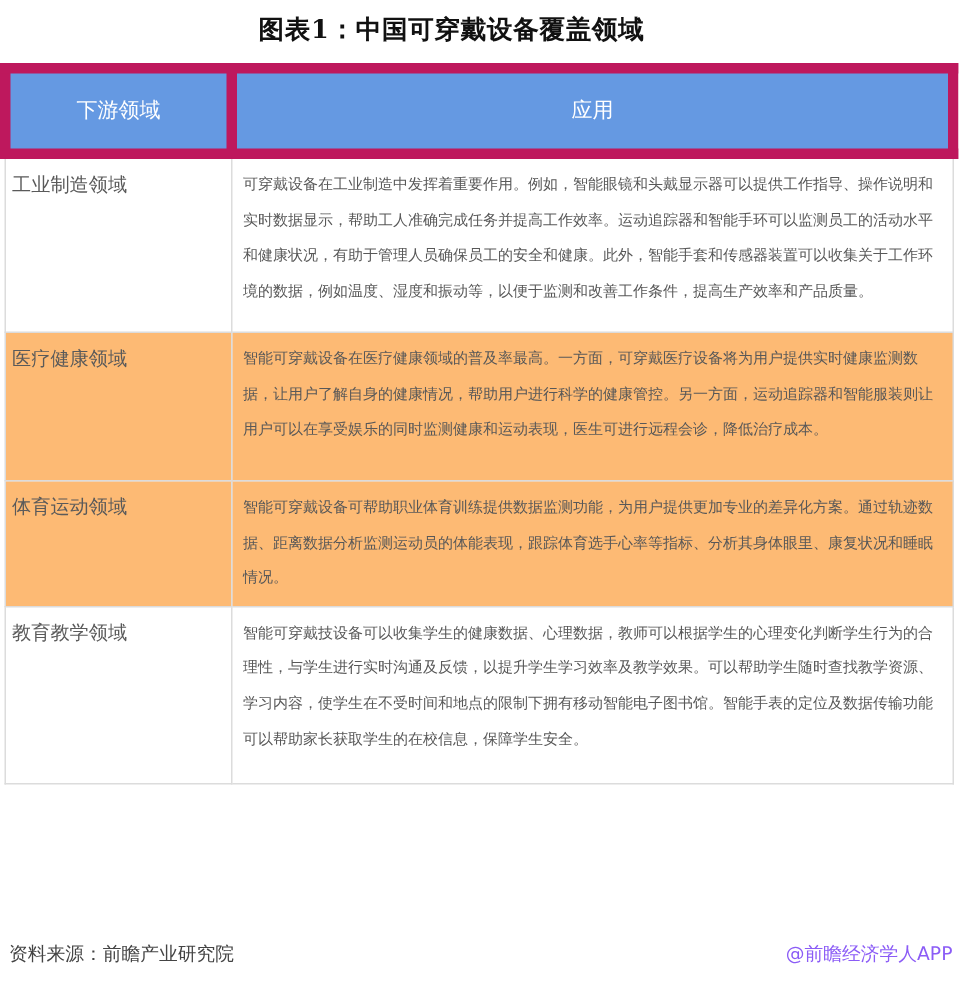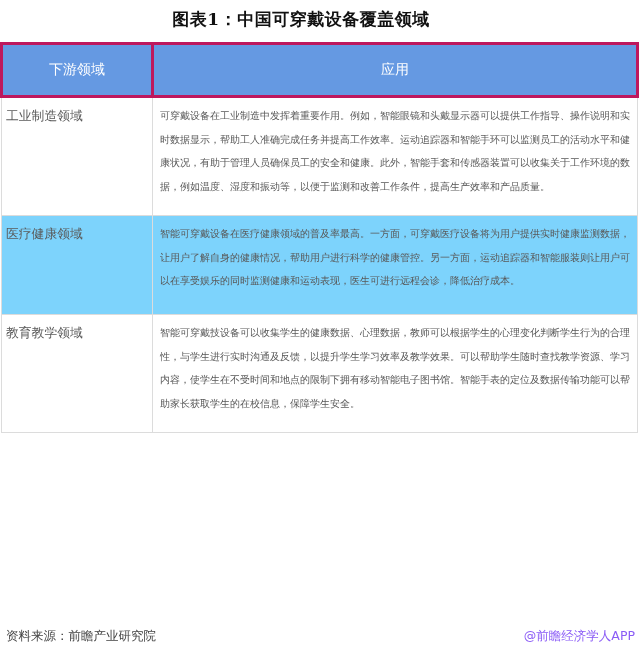--- a/index.html
+++ b/index.html
@@ -4,26 +4,26 @@
 <style>
   html, body { margin:0; padding:0; background:#ffffff; }
   body { width:639px; height:656px; position:relative; overflow:hidden;
          font-family: "DejaVu Sans", "Liberation Sans", sans-serif; color:#555; }
   .title { position:absolute; top:8px; left:0; width:602px; text-align:center;
            font-family: "DejaVu Serif", "Liberation Serif", serif;
            font-weight:bold; font-size:17px; color:#111; letter-spacing:0.5px; }
   table { position:absolute; top:42px; left:0; width:639px; border-collapse:collapse;
           table-layout:fixed; }
   th { background:#6599e2; color:#fff; font-weight:normal; font-size:14px;
-       height:42px; border:3px solid #be185d; padding:4px; }
+       height:42px; border:7px solid #be185d; padding:4px; }
   td { border:1px solid #dcdcdc; vertical-align:top; font-size:10px;
        line-height:23.6px; padding:6px 7px 6px 7px; color:#585858; }
   td.cat { padding-left:4px; color:#5a5a5a; font-size:12.8px; }
   tr.odd td { background:#ffffff; }
-  tr.even td { background:#7dd3fc; }
+  tr.even td { background:#fdba74; }
   col.c1 { width:151px; }
   .footer-left { position:absolute; left:6px; top:628px; font-size:12.5px; color:#444;text-align:center; }
   .footer-right { position:absolute; right:4px; top:628px; font-size:12.5px; color:#8b5cf6; }
 </style>
 </head>
 <body>
 
 <div class="title">图表1：中国可穿戴设备覆盖领域</div>
 
 <table>
@@ -39,20 +39,24 @@
   </thead>
   <tbody>
     <tr class="odd" style="height:119px">
       <td class="cat">工业制造领域</td>
       <td>可穿戴设备在工业制造中发挥着重要作用。例如，智能眼镜和头戴显示器可以提供工作指导、操作说明和实时数据显示，帮助工人准确完成任务并提高工作效率。运动追踪器和智能手环可以监测员工的活动水平和健康状况，有助于管理人员确保员工的安全和健康。此外，智能手套和传感器装置可以收集关于工作环境的数据，例如温度、湿度和振动等，以便于监测和改善工作条件，提高生产效率和产品质量。</td>
     </tr>
     <tr class="even" style="height:99px">
       <td class="cat">医疗健康领域</td>
       <td>智能可穿戴设备在医疗健康领域的普及率最高。一方面，可穿戴医疗设备将为用户提供实时健康监测数据，让用户了解自身的健康情况，帮助用户进行科学的健康管控。另一方面，运动追踪器和智能服装则让用户可以在享受娱乐的同时监测健康和运动表现，医生可进行远程会诊，降低治疗成本。</td>
     </tr>
+    <tr class="even" style="height:77px">
+      <td class="cat">体育运动领域</td>
+      <td>智能可穿戴设备可帮助职业体育训练提供数据监测功能，为用户提供更加专业的差异化方案。通过轨迹数据、距离数据分析监测运动员的体能表现，跟踪体育选手心率等指标、分析其身体眼里、康复状况和睡眠情况。</td>
+    </tr>
     <tr class="odd" style="height:118px">
       <td class="cat">教育教学领域</td>
       <td>智能可穿戴技设备可以收集学生的健康数据、心理数据，教师可以根据学生的心理变化判断学生行为的合理性，与学生进行实时沟通及反馈，以提升学生学习效率及教学效果。可以帮助学生随时查找教学资源、学习内容，使学生在不受时间和地点的限制下拥有移动智能电子图书馆。智能手表的定位及数据传输功能可以帮助家长获取学生的在校信息，保障学生安全。</td>
     </tr>
   </tbody>
 </table>
 
 <div class="footer-left">资料来源：前瞻产业研究院</div>
 <div class="footer-right">@前瞻经济学人APP</div>
 

